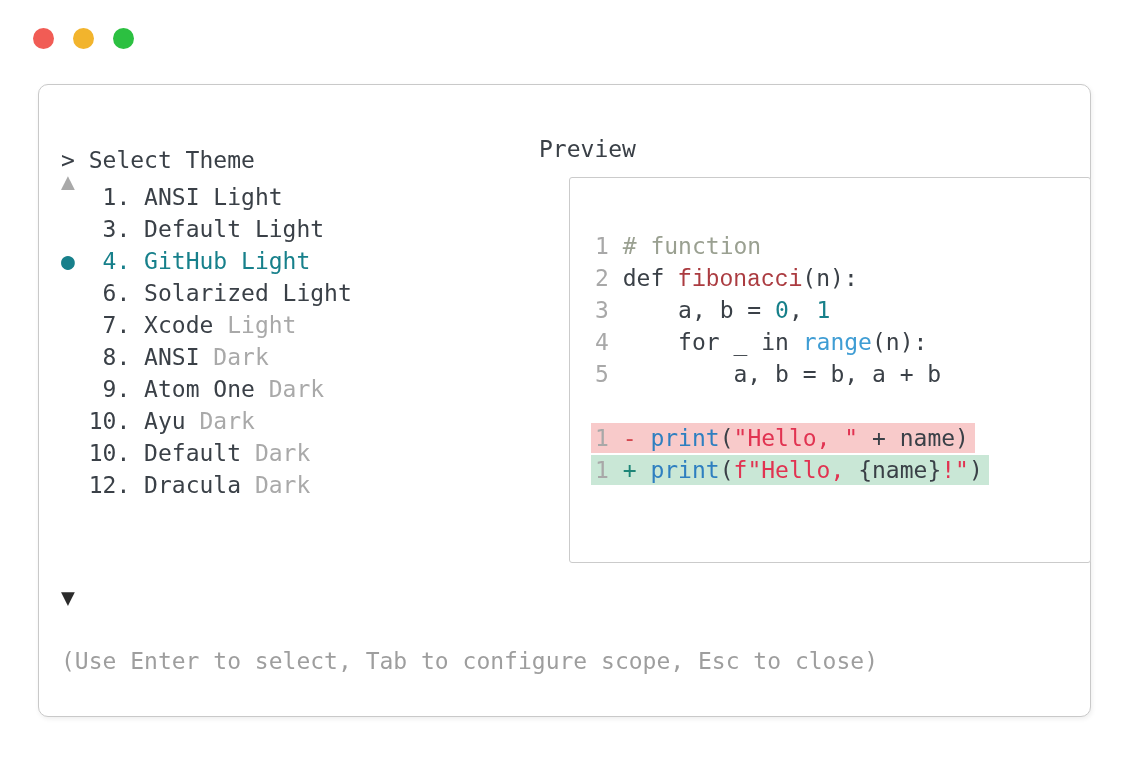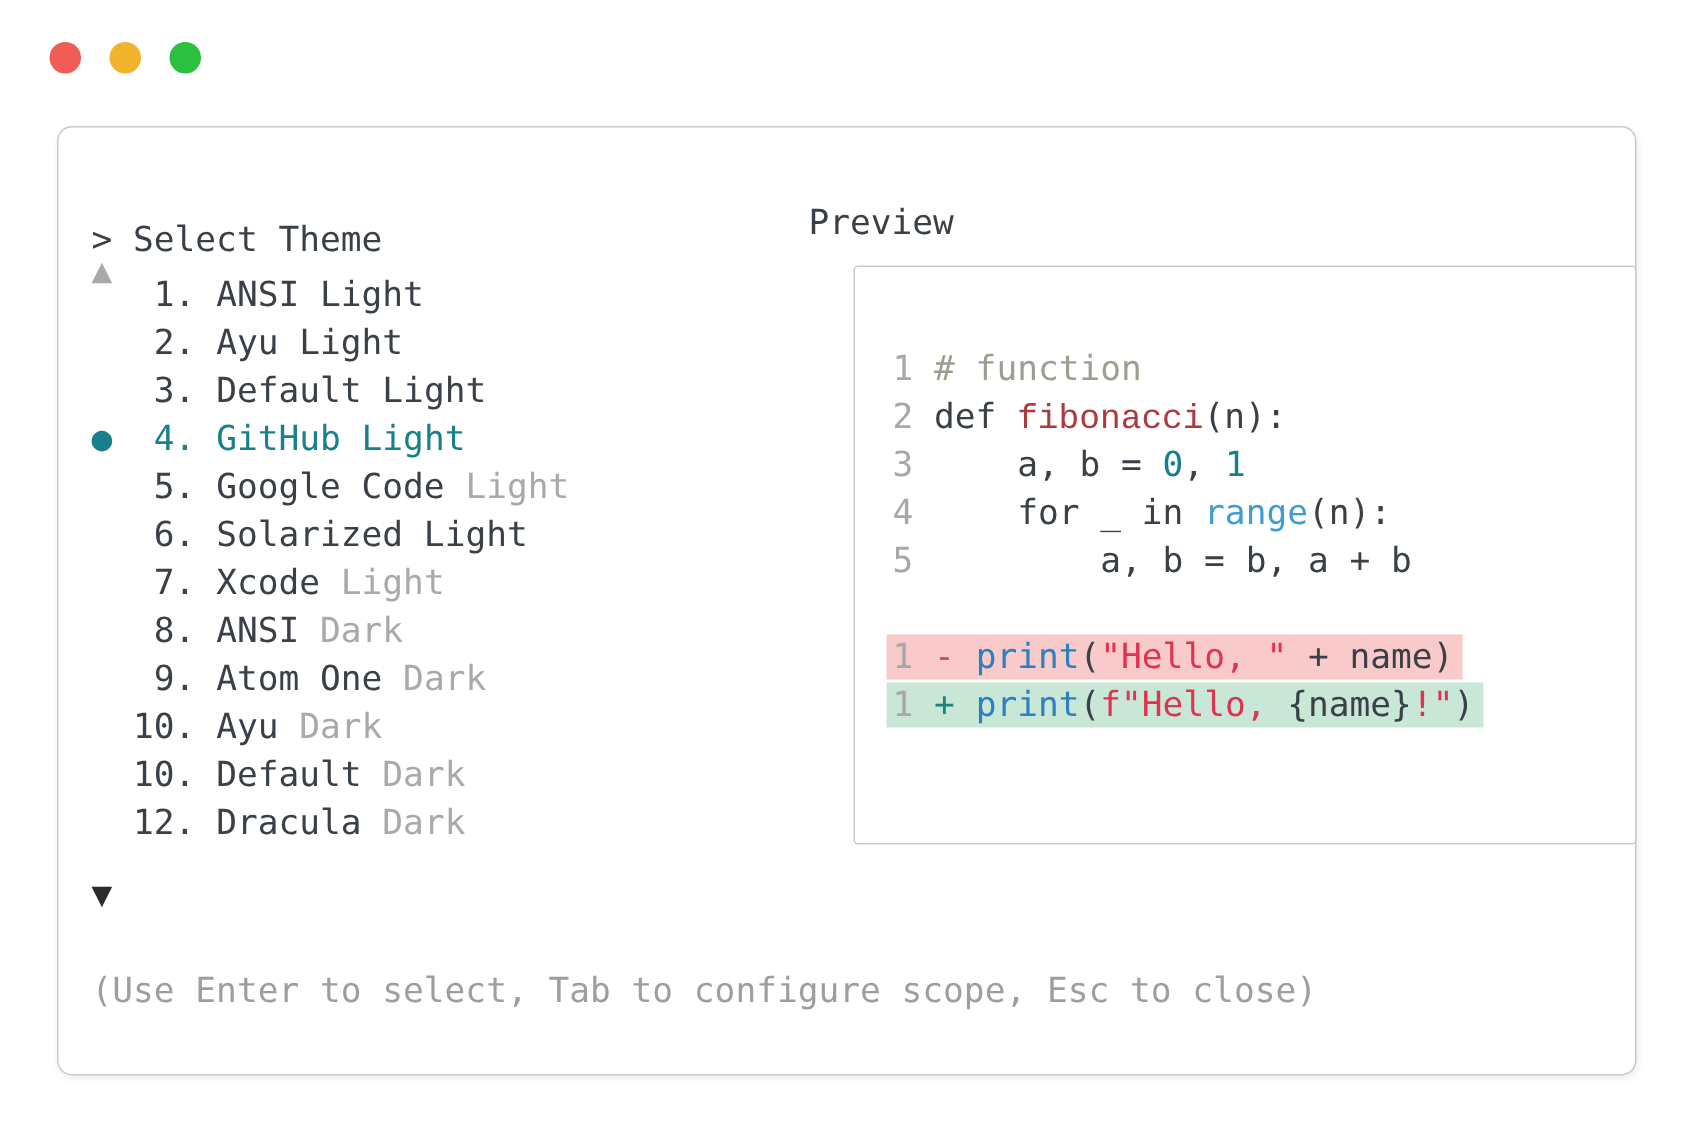--- a/index.html
+++ b/index.html
@@ -52,24 +52,22 @@
   <span style="background: rgb(241, 92, 85);"></span>
   <span style="background: rgb(242, 180, 45);"></span>
   <span style="background: rgb(44, 192, 65);"></span>
 </div>
 
 <div class="panel">
   <div class="mono title">&gt; Select Theme</div>
   <div class="scroll-up">▲</div>
   <div class="list">
       <div class="list-row"><span class="normal"> </span><span class="normal">  1. </span><span class="normal">ANSI</span><span class="normal"> Light</span></div>
-      <div class="list-row"><span class="normal"> </span><span class="normal">  2. </span><span class="normal">Ayu</span><span class="normal"> Light</span></div>
       <div class="list-row"><span class="normal"> </span><span class="normal">  3. </span><span class="normal">Default</span><span class="normal"> Light</span></div>
       <div class="list-row"><span class="sel">●</span><span class="sel">  4. </span><span class="sel">GitHub</span><span class="sel"> Light</span></div>
-      <div class="list-row"><span class="normal"> </span><span class="normal">  5. </span><span class="normal">Google Code</span><span class="muted"> Light</span></div>
       <div class="list-row"><span class="normal"> </span><span class="normal">  6. </span><span class="normal">Solarized</span><span class="normal"> Light</span></div>
       <div class="list-row"><span class="normal"> </span><span class="normal">  7. </span><span class="normal">Xcode</span><span class="muted"> Light</span></div>
       <div class="list-row"><span class="normal"> </span><span class="normal">  8. </span><span class="normal">ANSI</span><span class="muted"> Dark</span></div>
       <div class="list-row"><span class="normal"> </span><span class="normal">  9. </span><span class="normal">Atom One</span><span class="muted"> Dark</span></div>
       <div class="list-row"><span class="normal"> </span><span class="normal"> 10. </span><span class="normal">Ayu</span><span class="muted"> Dark</span></div>
       <div class="list-row"><span class="normal"> </span><span class="normal"> 10. </span><span class="normal">Default</span><span class="muted"> Dark</span></div>
       <div class="list-row"><span class="normal"> </span><span class="normal"> 12. </span><span class="normal">Dracula</span><span class="muted"> Dark</span></div>
     </div>
   <div class="scroll-down">▼</div>
 

